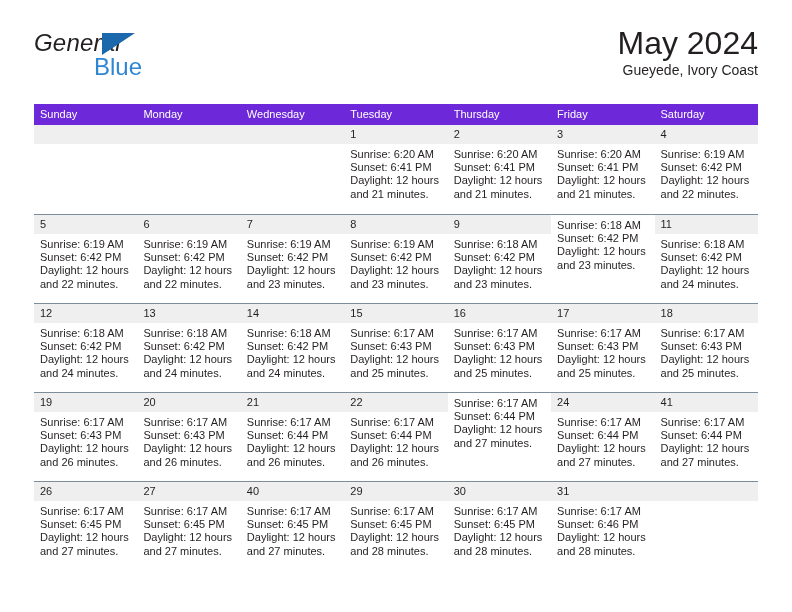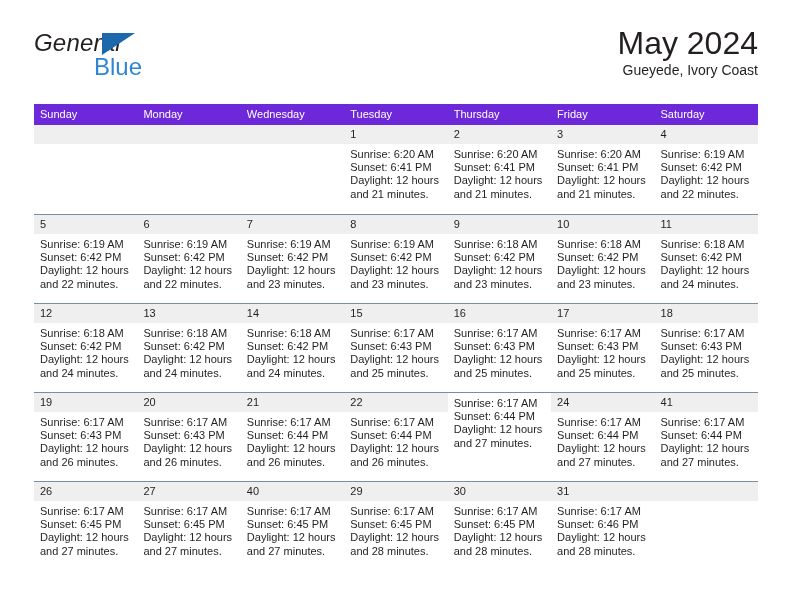--- a/index.html
+++ b/index.html
@@ -286,21 +286,20 @@
       <div class="day-cell">
         <div class="day-number">9</div>
         <div class="day-info">
           <div>Sunrise: 6:18 AM</div>
           <div>Sunset: 6:42 PM</div>
           <div>Daylight: 12 hours</div>
           <div>and 23 minutes.</div>
         </div>
       </div>
       <div class="day-cell">
-        <div class="day-number">10</div>
         <div class="day-info">
           <div>Sunrise: 6:18 AM</div>
           <div>Sunset: 6:42 PM</div>
           <div>Daylight: 12 hours</div>
           <div>and 23 minutes.</div>
         </div>
       </div>
       <div class="day-cell">
         <div class="day-number">11</div>
         <div class="day-info">

